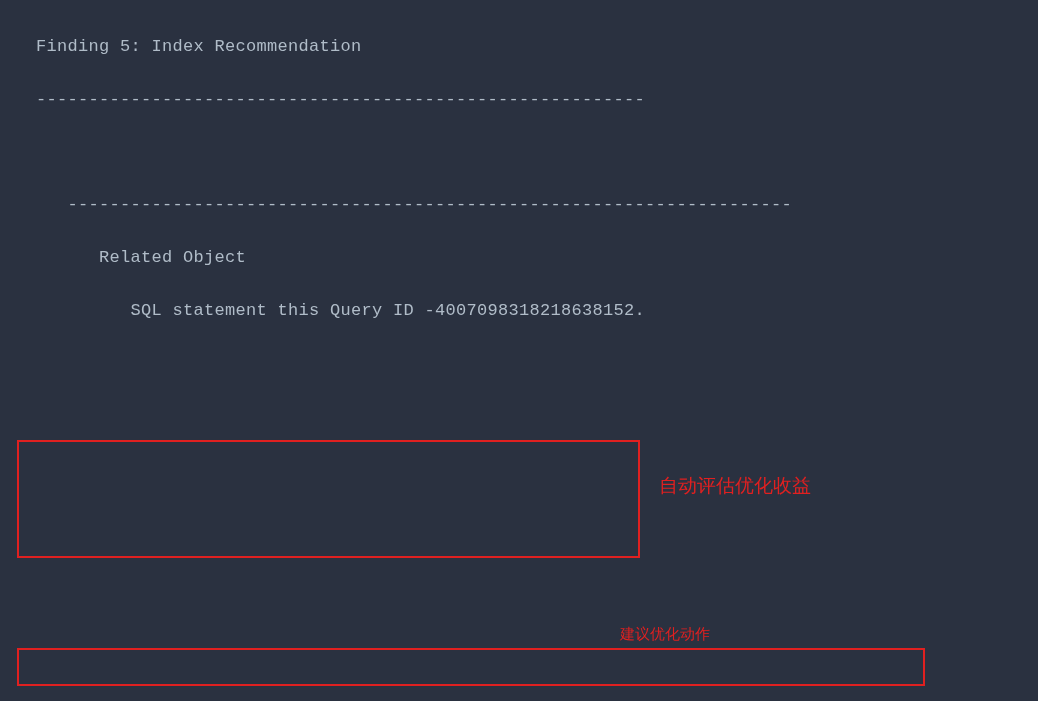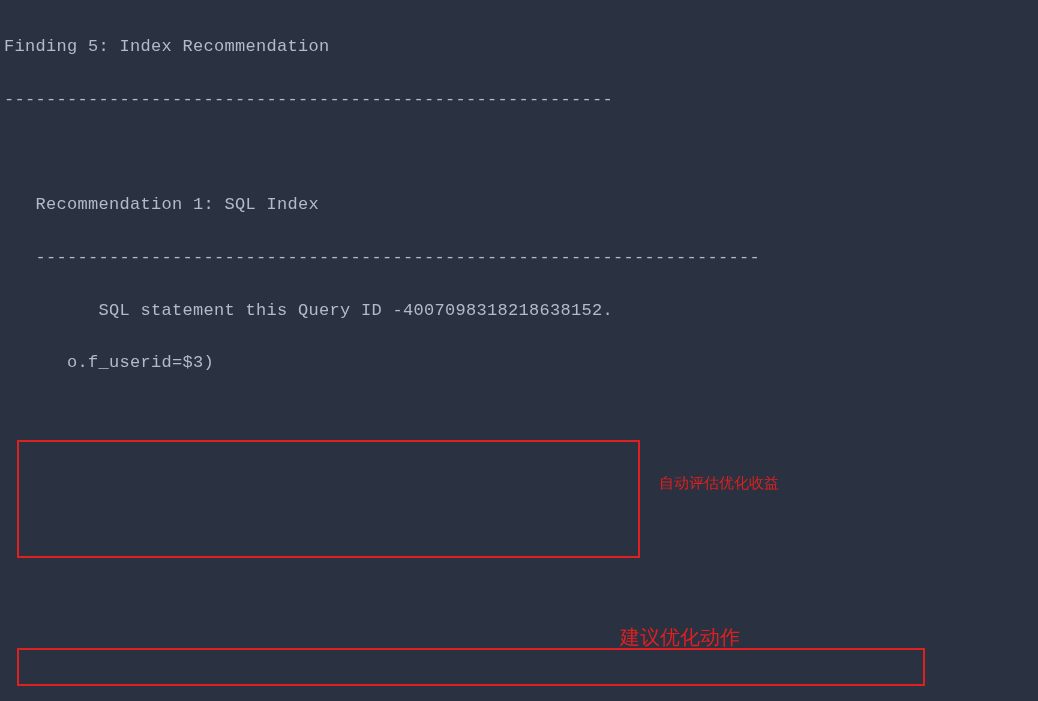--- a/index.html
+++ b/index.html
@@ -47,46 +47,45 @@
       border: 2px solid #e02020;
       top: 648px;
       left: 17px;
       width: 908px;
       height: 38px;
       pointer-events: none;
     }
     .annotation-1 {
       position: absolute;
       color: #e02020;
-      font-size: 15px;
+      font-size: 19px;
       font-family: 'Microsoft YaHei', sans-serif;
       top: 471px;
       left: 659px;
     }
     .annotation-2 {
       position: absolute;
       color: #e02020;
-      font-size: 20px;
+      font-size: 15px;
       font-family: 'Microsoft YaHei', sans-serif;
       top: 622px;
       left: 620px;
     }
-    .line { display: block; }
+    .line { display: block; margin-left: 32px; }
   </style>
 </head>
 <body>
 
 <div class="terminal-content">
 <span class="line">Finding 5: Index Recommendation</span>
 <span class="line">----------------------------------------------------------</span>
 <span class="line"> </span>
-<span class="line">   Recommendation 1: SQL Index</span>
 <span class="line">   ---------------------------------------------------------------------</span>
+<span class="line">      Related Object</span>
 <span class="line">         SQL statement this Query ID -4007098318218638152.</span>
-<span class="line">      o.f_userid=$3)</span>
 <span class="line"> </span>
 <span class="line"> </span>
 
 
 
 
 
 
 
 

